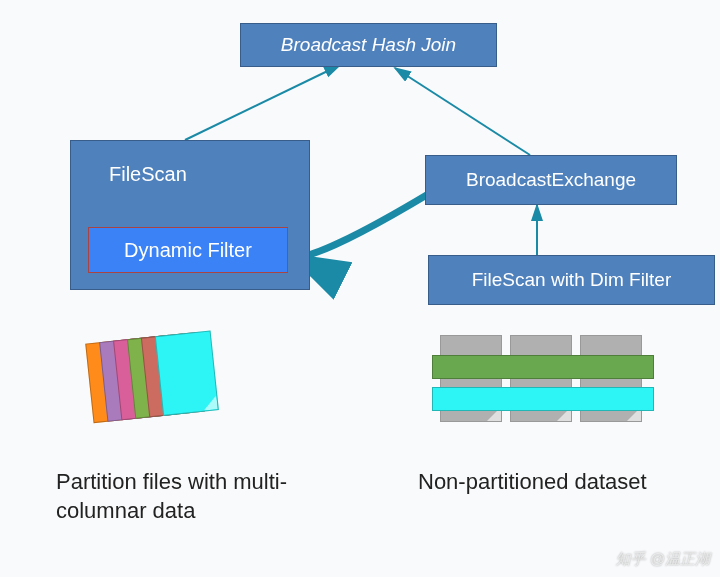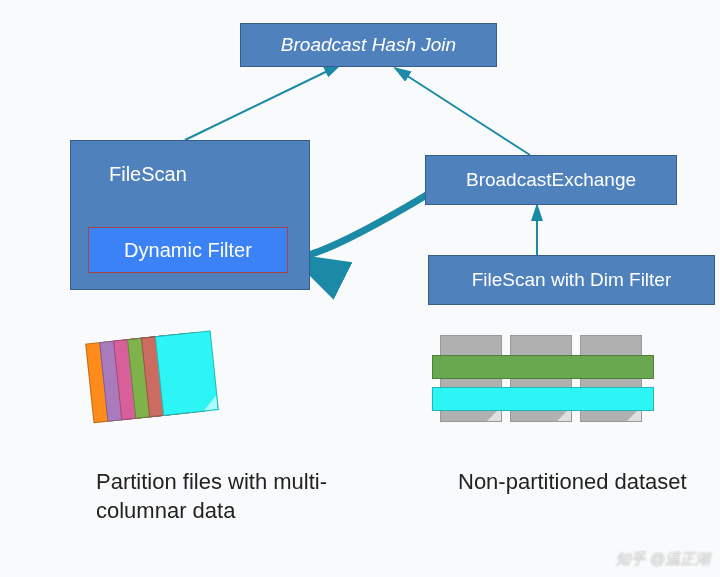--- a/index.html
+++ b/index.html
@@ -38,21 +38,20 @@
     display: flex;
     align-items: center;
     justify-content: center;
     font-size: 20px;
   }
   .caption {
     position: absolute;
     font-size: 22px;
     color: #222;
     line-height: 1.3;
-    margin-left: 40px;
   }
   .watermark {
     position: absolute;
     right: 10px;
     bottom: 8px;
     color: rgba(255,255,255,0.6);
     text-shadow: 0 0 2px rgba(0,0,0,0.4);
     font-size: 15px;
     font-style: italic;
   }

